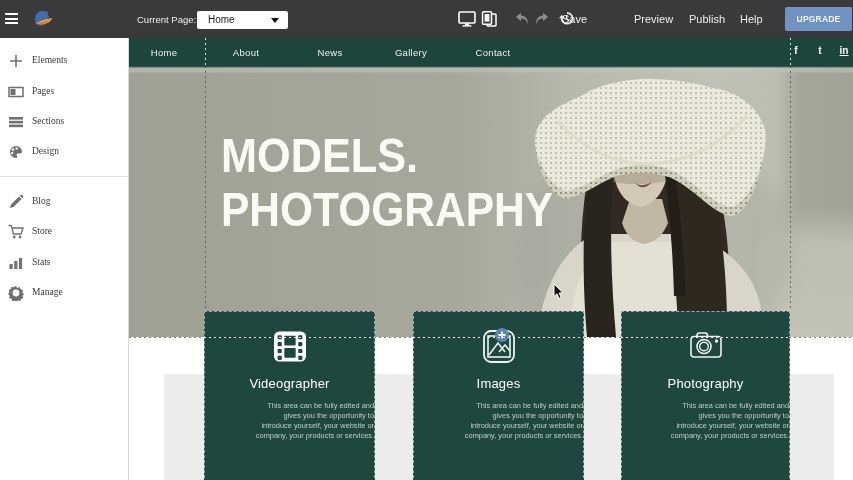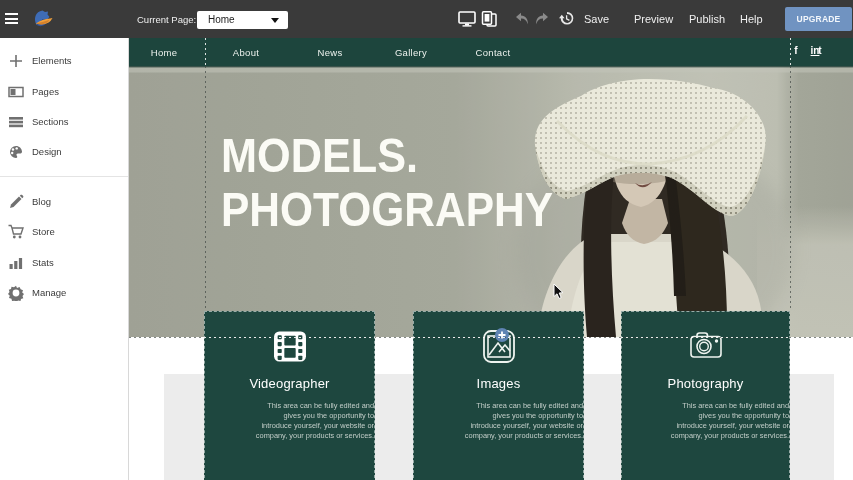--- a/index.html
+++ b/index.html
@@ -13,21 +13,21 @@
   #hglogo { position:absolute; left:55px; top:11px; color:#fff; font-size:15px; font-weight:bold; letter-spacing:0.2px;margin-top:41px; }
   #dropdown { position:absolute; left:197px; top:11px; width:91px; height:18px; background:#fff; border-radius:2px; }
   #dropdown span { position:absolute; left:11px; top:3px; font-size:10px; color:#1d1d1d; }
   #dropdown .caret { position:absolute; right:9px; top:7px; width:0; height:0;
      border-left:4px solid transparent; border-right:4px solid transparent; border-top:5px solid #111; }
   #upgrade { position:absolute; left:785px; top:7px; width:67px; height:24px; background:#7093c1;
      border-radius:2px; color:#f2f6fb; font-size:8.5px; font-weight:bold; text-align:center; line-height:24px; letter-spacing:0.2px; }
   
   #sidebar { position:absolute; left:0; top:38px; width:129px; height:442px; background:#fff;
      border-right:1px solid #d8d8d8; }
-  .sbitem { position:absolute; left:0; width:128px; height:20px; }
+  .sbitem { position:absolute; left:0; width:128px; height:20px;font-family:Liberation Serif, serif; }
   .sbitem svg { position:absolute; left:8px; top:2px; }
   .sbitem span { position:absolute; left:32px; top:4px; font-size:9.5px; color:#3a3a3a; }
   #sbdivider { position:absolute; left:0; top:138px; width:128px; height:1px; background:#e4e4e4; }
   
   #canvas { position:absolute; left:129px; top:38px; width:724px; height:442px; background:#fff; }
   #prevnav { position:absolute; left:0; top:0; width:724px; height:28px; background:#1d453d; }
   #prevnav .lnk { position:absolute; top:9px; font-size:9.5px; color:#edf2ee; transform:translateX(-50%); letter-spacing:0.3px; }
   #prevnav .soc { position:absolute; top:7px; font-size:10px; font-weight:bold; color:#fff; transform:translateX(-50%); }
   #hero { position:absolute; left:0; top:28px; width:724px; height:271px; }
   #cardsec { position:absolute; left:0; top:299px; width:724px; height:143px; background:#fff; }
@@ -85,21 +85,21 @@
     <path d="M6 0.8 L1 5 L6 9.2 L6 6.6 C9.5 6.5 11.7 8.5 12.8 12.2 C13.3 7.2 10.5 3.9 6 3.6 Z" fill="#8a8a8a"></path>
   </svg>
   <svg class="abs" style="left:535px;top:12px;" width="14" height="13" viewBox="0 0 14 13">
     <path d="M8 0.8 L13 5 L8 9.2 L8 6.6 C4.5 6.5 2.3 8.5 1.2 12.2 C0.7 7.2 3.5 3.9 8 3.6 Z" fill="#8a8a8a"></path>
   </svg>
 
   <svg class="abs" style="left:559px;top:11px;" width="15" height="15" viewBox="0 0 15 15">
     <path d="M8 1 A6.3 6.3 0 1 1 1.7 7.3 L0 7.3 L2.8 3.8 L5.6 7.3 L3.7 7.3 A4.5 4.5 0 1 0 8 2.9 Z" fill="#e8e8e8"></path>
     <path d="M7.6 4.2 L7.6 7.8 L10.4 9.4" stroke="#e8e8e8" stroke-width="1.3" fill="none"></path>
   </svg>
-  <div class="txt" style="left:584px;">Save</div>
+  <div class="txt" style="left:562px;">Save</div>
   <div class="txt" style="left:634px;">Preview</div>
   <div class="txt" style="left:689px;">Publish</div>
   <div class="txt" style="left:740px;">Help</div>
   <div id="upgrade">UPGRADE</div>
 </div>
 
 <div id="sidebar">
   <div class="sbitem" style="top:13px;">
     <svg width="16" height="16" viewBox="0 0 16 16">
         <path d="M8 2 V14 M2 8 H14" stroke="#707070" stroke-width="1.6"></path>
@@ -164,21 +164,21 @@
 
 <div id="canvas">
   <div id="prevnav">
     <span class="lnk" style="left:35px;">Home</span>
     <span class="lnk" style="left:117px;">About</span>
     <span class="lnk" style="left:201px;">News</span>
     <span class="lnk" style="left:282px;">Gallery</span>
     <span class="lnk" style="left:364px;">Contact</span>
     <span class="soc" style="left:667px;">f</span>
     <span class="soc" style="left:691px;">t</span>
-    <span class="soc" style="left:686px;text-decoration:underline;">in</span>
+    <span class="soc" style="left:715px;text-decoration:underline;">in</span>
   </div>
 
   <svg id="hero" width="724" height="271" viewBox="0 0 724 271">
     <defs>
       <linearGradient id="wall" x1="0" y1="0" x2="1" y2="0">
         <stop offset="0" stop-color="#a4a79a"></stop>
         <stop offset="0.45" stop-color="#abaea1"></stop>
         <stop offset="0.62" stop-color="#c1c3b6"></stop>
         <stop offset="0.80" stop-color="#cbcdc0"></stop>
         <stop offset="0.895" stop-color="#c6c8bb"></stop>

